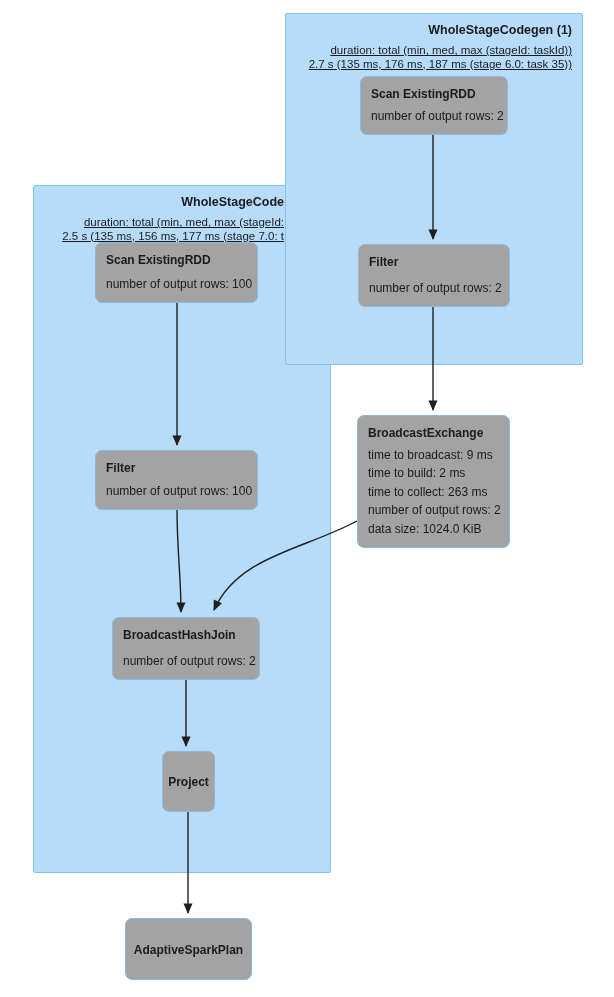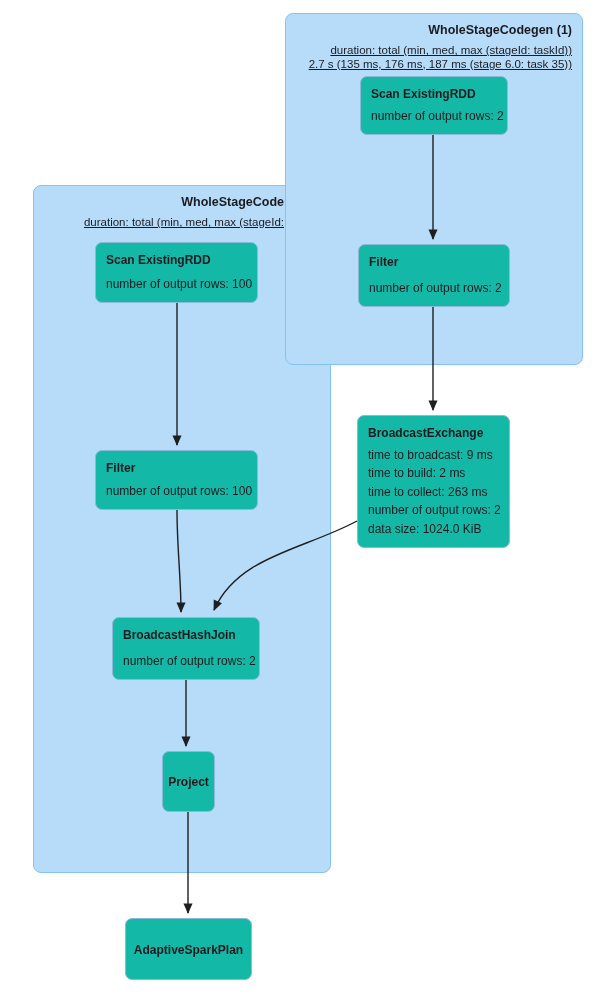--- a/index.html
+++ b/index.html
@@ -14,21 +14,21 @@
     height: 997px;
     background: #ffffff;
     overflow: hidden;
   }
 
   
   .cluster {
     position: absolute;
     background: #b7dcf9;
     border: 1px solid #85c3f3;
-    border-radius: 8px;
+    border-radius: 2px;
   }
   .cluster-left  { left: 33px;  top: 185px; width: 298px; height: 688px; z-index: 1; }
   .cluster-right { left: 285px; top: 13px;  width: 298px; height: 352px; z-index: 2; }
 
   .cluster-header { text-align: right; }
   .cluster-right .cluster-header { padding: 9px 10px 0 0; }
   .cluster-left  .cluster-header { padding: 9px 46px 0 0; }
   .cluster-title {
     font-size: 12.5px;
     font-weight: bold;
@@ -39,21 +39,21 @@
     font-size: 11.5px;
     line-height: 13.5px;
     white-space: nowrap;
     text-decoration: underline;
   }
 
   
   .node {
     position: absolute;
     z-index: 3;
-    background: #14b8a6;
+    background: #a3a3a3;
     border: 1px solid #8fb9d9;
     border-radius: 7px;
     padding: 10px 10px 9px 10px;
     display: flex;
     flex-direction: column;
     justify-content: space-between;
     overflow: hidden;
   }
   .node-title {
     font-size: 12px;
@@ -89,20 +89,21 @@
 </style>
 </head>
 <body>
 
 <div class="canvas">
 
   <div class="cluster cluster-left">
     <div class="cluster-header">
       <div class="cluster-title">WholeStageCode</div>
       <div class="cluster-duration">duration: total (min, med, max (stageId:</div>
+      <div class="cluster-duration">2.5 s (135 ms, 156 ms, 177 ms (stage 7.0: t</div>
     </div>
   </div>
 
   <div class="cluster cluster-right">
     <div class="cluster-header">
       <div class="cluster-title">WholeStageCodegen (1)</div>
       <div class="cluster-duration">duration: total (min, med, max (stageId: taskId))</div>
       <div class="cluster-duration">2.7 s (135 ms, 176 ms, 187 ms (stage 6.0: task 35))</div>
     </div>
   </div>

